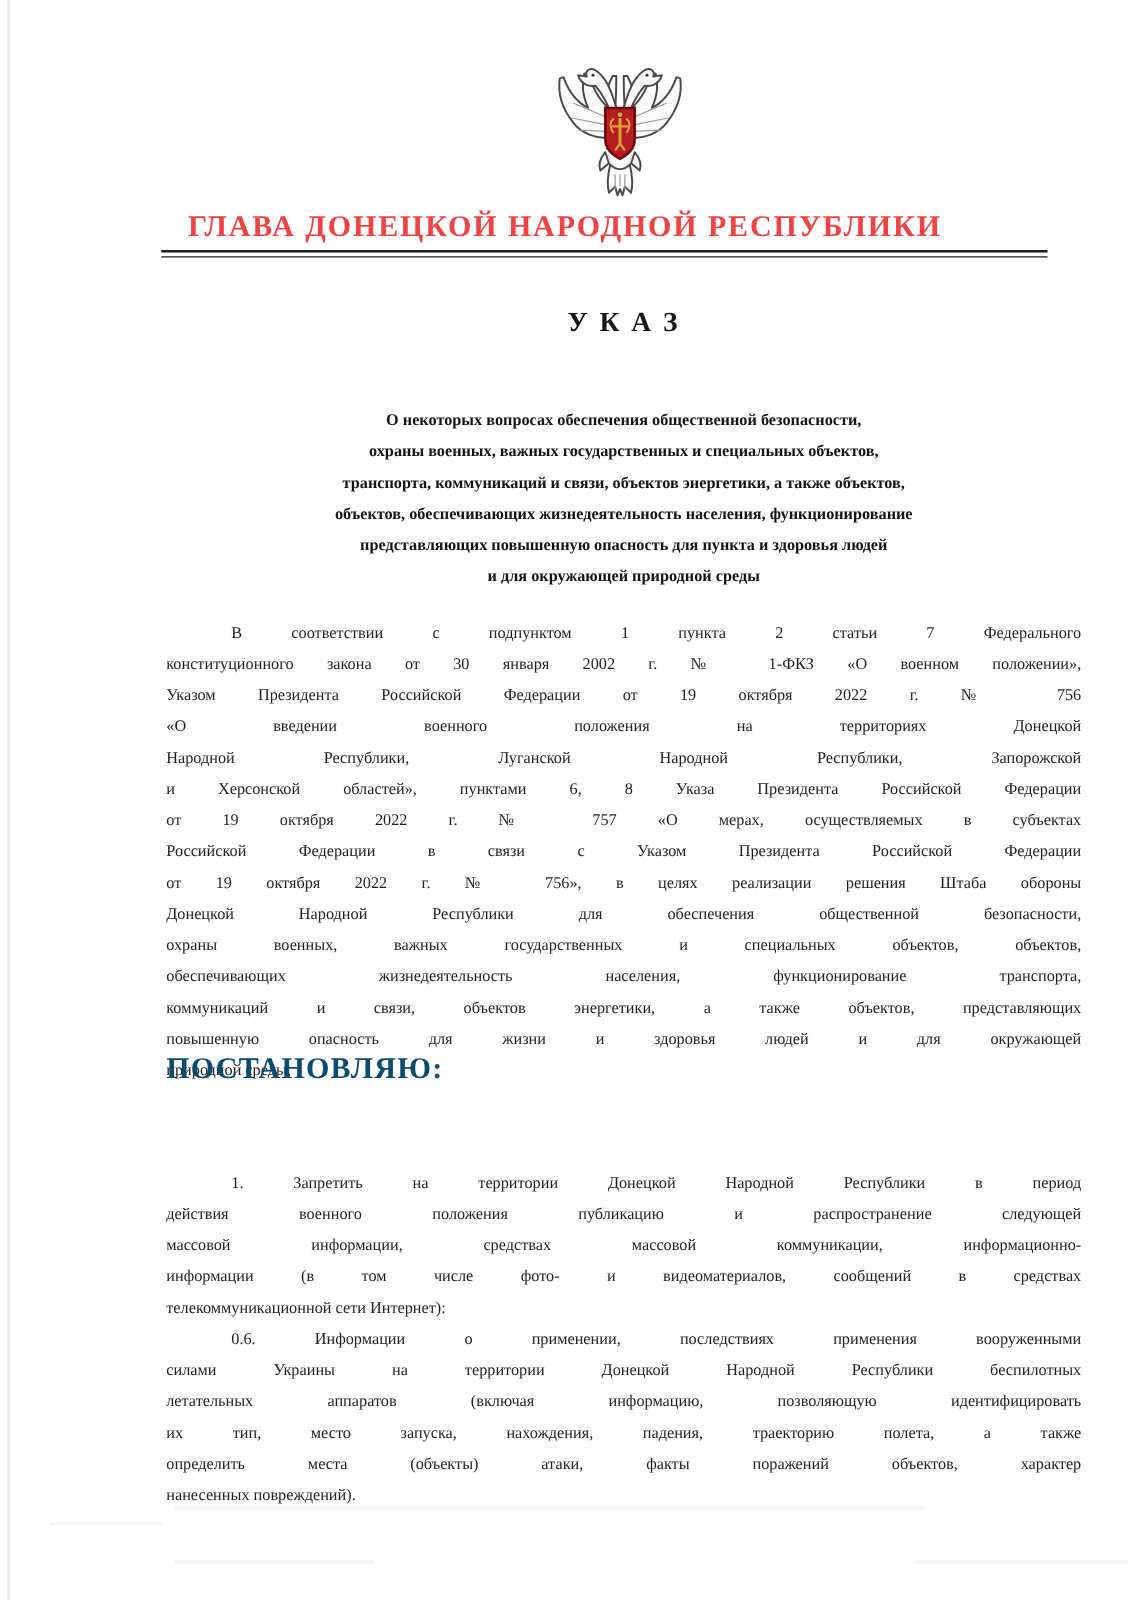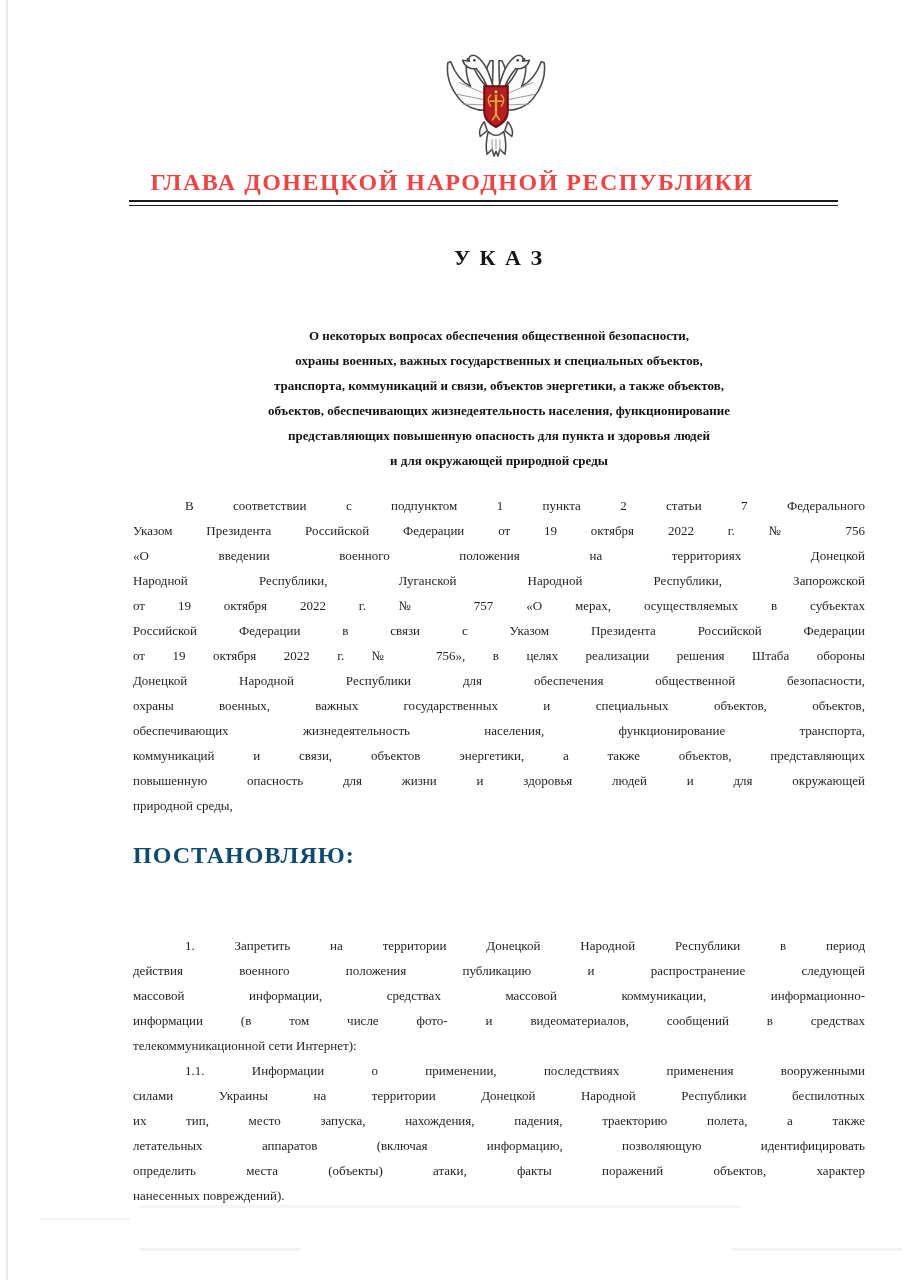--- a/index.html
+++ b/index.html
@@ -119,23 +119,25 @@
       <div class="jl first">О некоторых вопросах обеспечения общественной безопасности,</div>
       <div class="jl">охраны военных, важных государственных и специальных объектов,</div>
       <div class="jl">транспорта, коммуникаций и связи, объектов энергетики, а также объектов,</div>
       <div class="jl">объектов, обеспечивающих жизнедеятельность населения, функционирование</div>
       <div class="jl">представляющих повышенную опасность для пункта и здоровья людей</div>
       <div class="jl last">и для окружающей природной среды</div>
     </div>
 
   <div class="block preamble">
       <div class="jl first">В соответствии с подпунктом 1 пункта 2 статьи 7 Федерального</div>
+      <div class="jl">конституционного закона от 30 января 2002 г. № 1-ФКЗ «О военном положении»,</div>
       <div class="jl">Указом Президента Российской Федерации от 19 октября 2022 г. № 756</div>
       <div class="jl">«О введении военного положения на территориях Донецкой</div>
       <div class="jl">Народной Республики, Луганской Народной Республики, Запорожской</div>
+      <div class="jl">и Херсонской областей», пунктами 6, 8 Указа Президента Российской Федерации</div>
       <div class="jl">от 19 октября 2022 г. № 757 «О мерах, осуществляемых в субъектах</div>
       <div class="jl">Российской Федерации в связи с Указом Президента Российской Федерации</div>
       <div class="jl">от 19 октября 2022 г. № 756», в целях реализации решения Штаба обороны</div>
       <div class="jl">Донецкой Народной Республики  для обеспечения общественной безопасности,</div>
       <div class="jl">охраны военных, важных государственных и специальных объектов, объектов,</div>
       <div class="jl">обеспечивающих жизнедеятельность населения, функционирование транспорта,</div>
       <div class="jl">коммуникаций и связи, объектов энергетики, а также объектов, представляющих</div>
       <div class="jl">повышенную опасность для жизни и здоровья людей и для окружающей</div>
       <div class="jl last">природной среды,</div>
     </div>
@@ -144,21 +146,21 @@
 
   <div class="block item1">
       <div class="jl first">1. Запретить на территории Донецкой Народной Республики в период</div>
       <div class="jl">действия военного положения публикацию и распространение следующей</div>
       <div class="jl">массовой информации, средствах массовой коммуникации, информационно-</div>
       <div class="jl">информации (в том числе фото- и видеоматериалов, сообщений в средствах</div>
       <div class="jl last">телекоммуникационной сети Интернет):</div>
     </div>
 
   <div class="block item1-1">
-      <div class="jl first">1.1. Информации о применении, последствиях применения вооруженными</div>
+      <div class="jl first">0.6. Информации о применении, последствиях применения вооруженными</div>
       <div class="jl">силами Украины на территории Донецкой Народной Республики беспилотных</div>
+      <div class="jl">летательных аппаратов (включая информацию, позволяющую идентифицировать</div>
       <div class="jl">их тип, место запуска, нахождения, падения, траекторию полета, а также</div>
-      <div class="jl">летательных аппаратов (включая информацию, позволяющую идентифицировать</div>
       <div class="jl">определить места (объекты) атаки, факты поражений объектов, характер</div>
       <div class="jl last">нанесенных повреждений).</div>
     </div>
 
 </div>
 
 </body></html>

